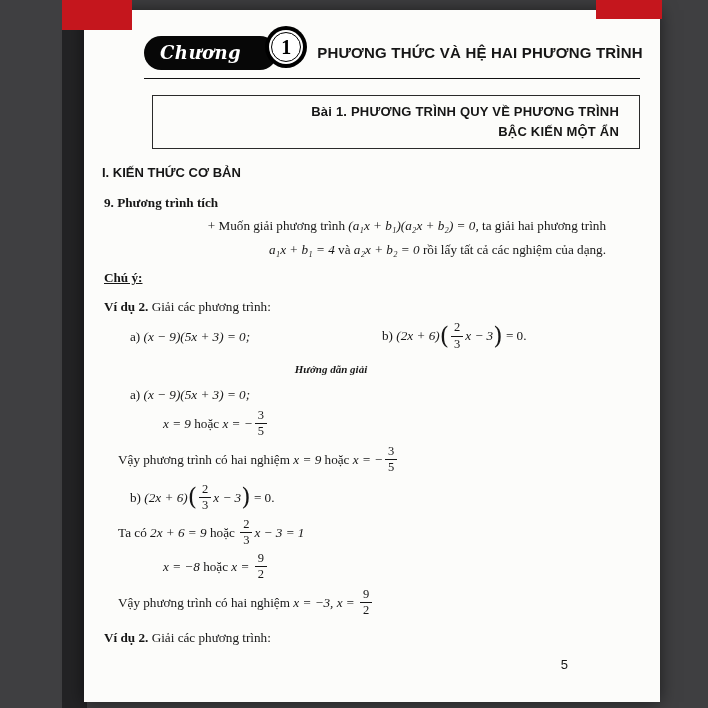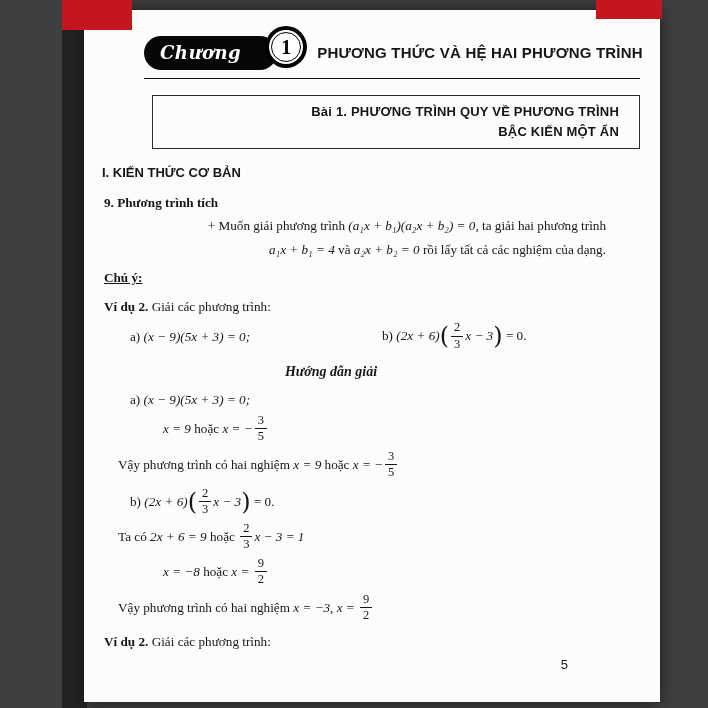--- a/index.html
+++ b/index.html
@@ -54,21 +54,21 @@
   .kline { margin:4px 0 0 18px;text-align:right; }
   .m { font-style:italic; }
   .note-label { margin:8px 0 0 4px; font-weight:700;text-decoration:underline; }
   .note-text { margin:2px 0 0 18px; max-width:472px; }
 
   .example-head { margin:9px 0 0 4px; }
   .ex-label { font-weight:700; }
   .parts-row { display:flex; align-items:center; margin:6px 0 0 0; }
   .ex1-a { margin-left:30px; width:252px; }
 
-  .solution-heading { text-align:center; font-weight:700; font-style:italic; margin:9px 44px 0 0; font-size:14px; }
+  .solution-heading { text-align:center; font-weight:700; font-style:italic; margin:9px 44px 0 0; font-size:11px; }
 
   .sol-head { margin:8px 0 0 30px; }
   .sol-line { margin:6px 0 0 18px; }
   .sol-result { margin:5px 0 0 63px; }
   .sol-concl { margin:7px 0 0 18px; }
 
   .frac { display:inline-block; vertical-align:middle; text-align:center; line-height:1.05; font-size:12.5px; margin:0 2px; position:relative; top:-1px; }
   .fnum { display:block; border-bottom:1px solid #161616; padding:0 3px 1px; }
   .fden { display:block; padding-top:1px; }
   .bigp { font-family:"DejaVu Serif",serif; font-size:24px; vertical-align:middle; line-height:1; position:relative; top:-1px; font-style:normal; }

